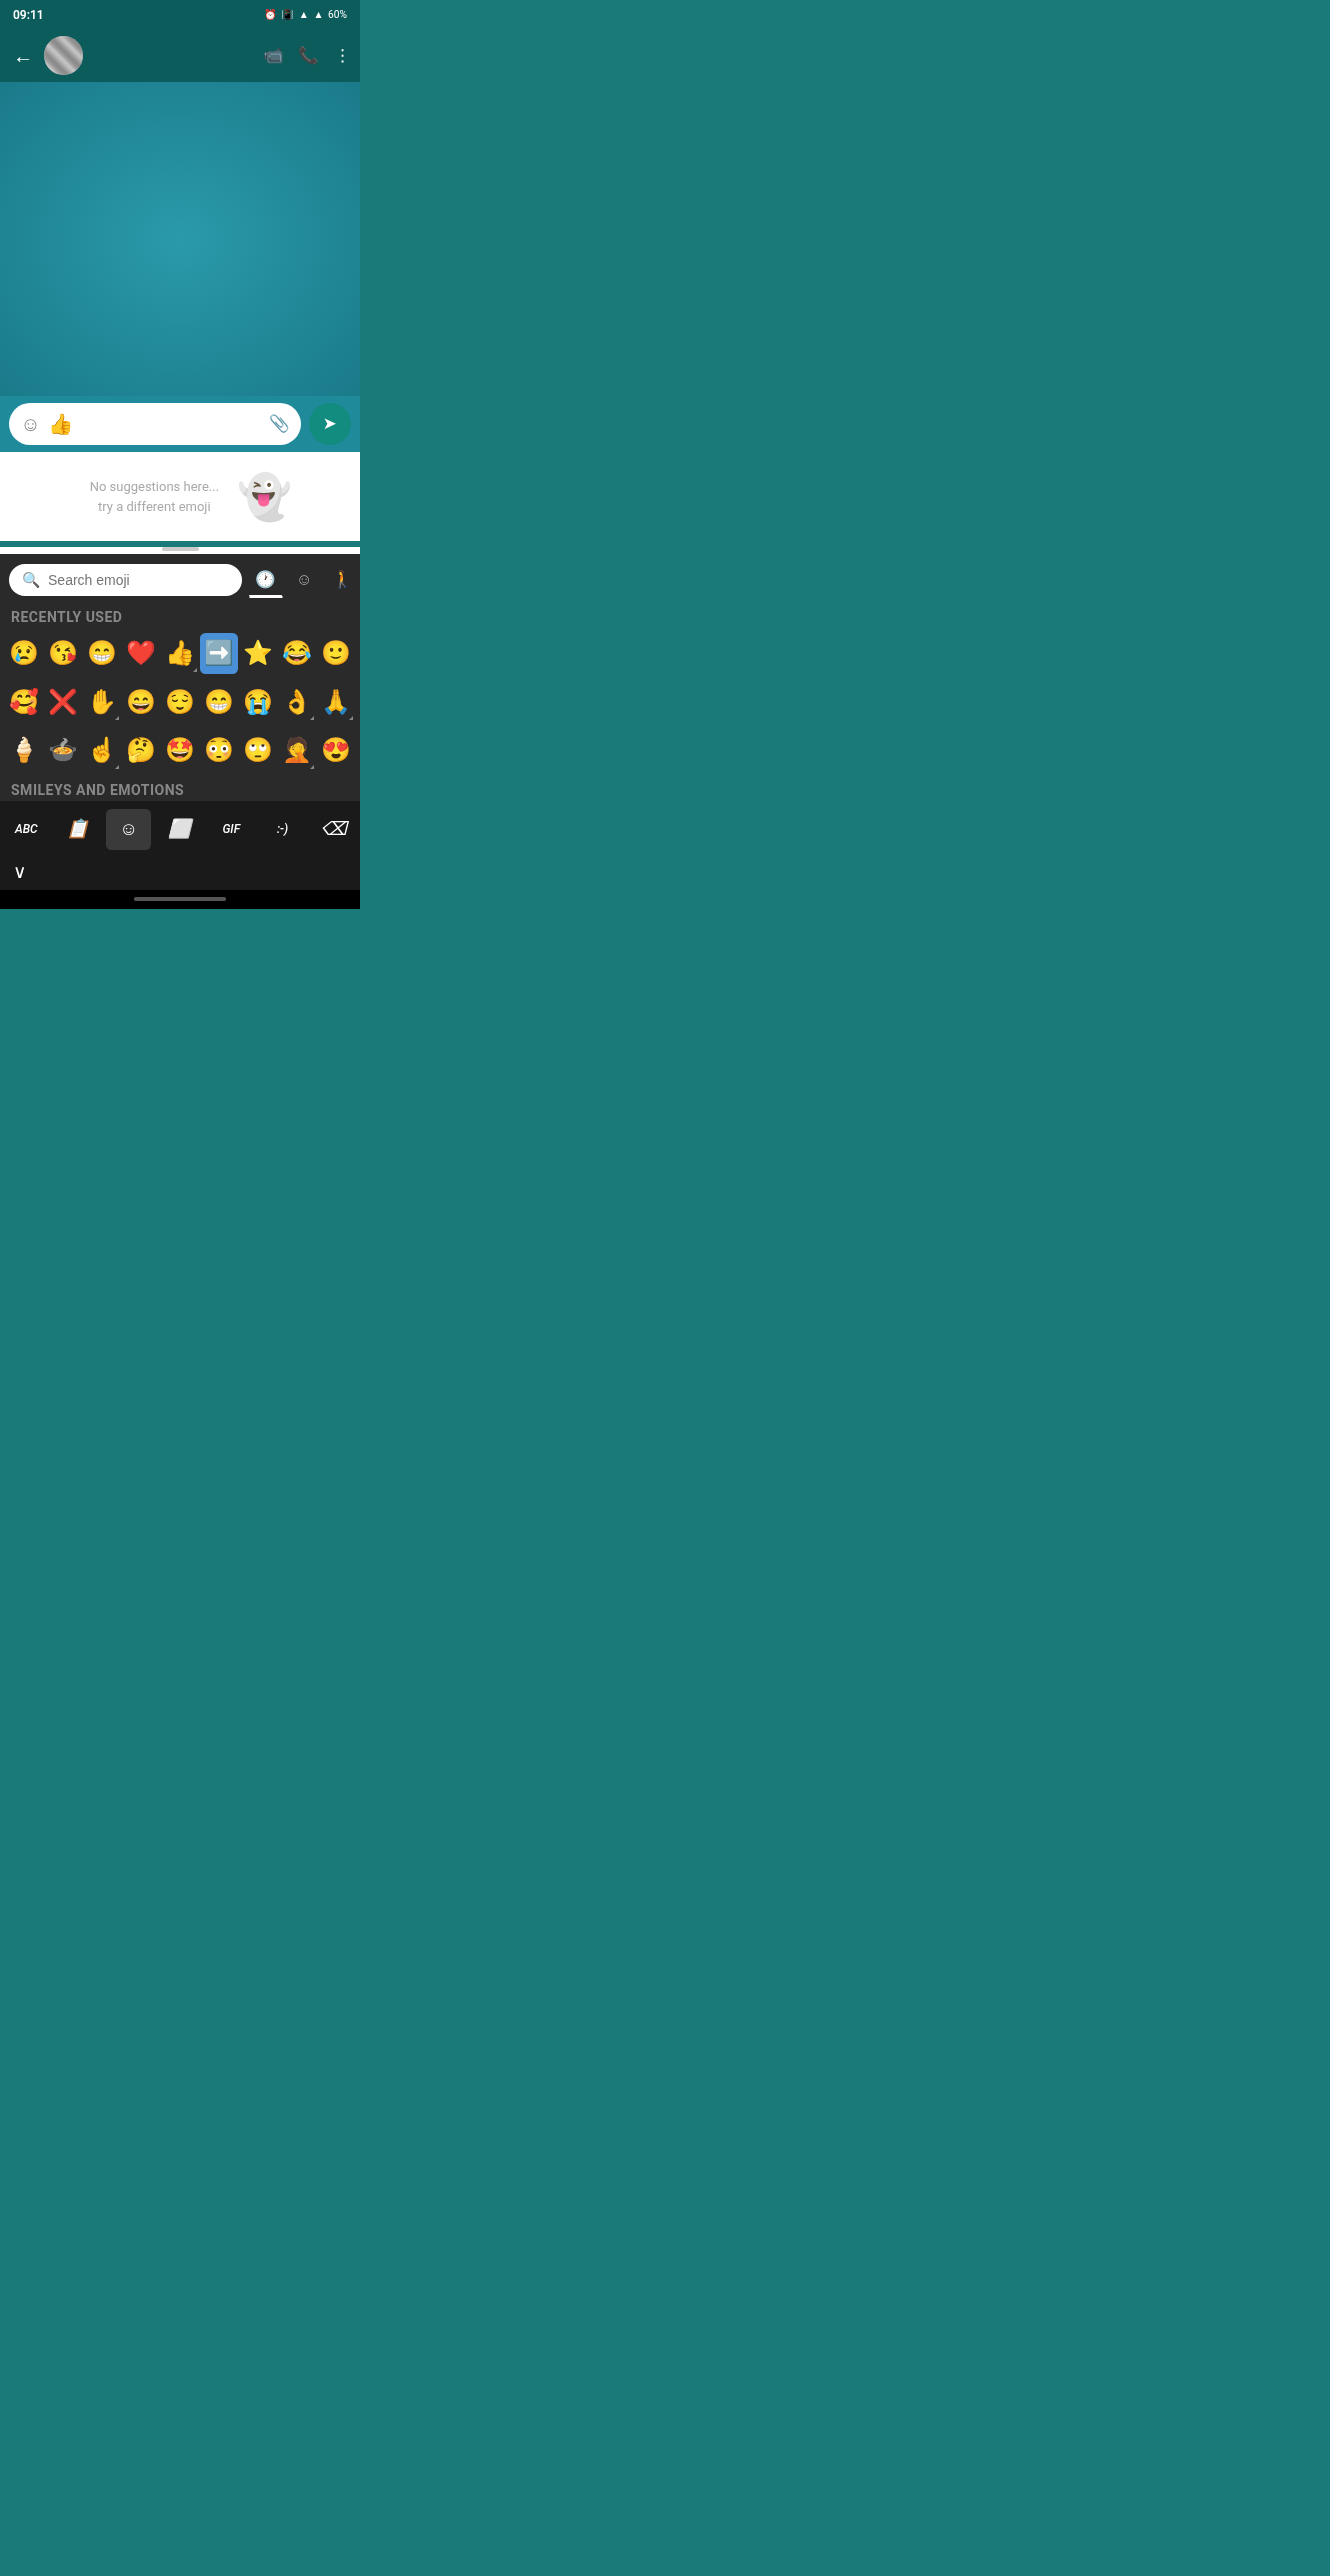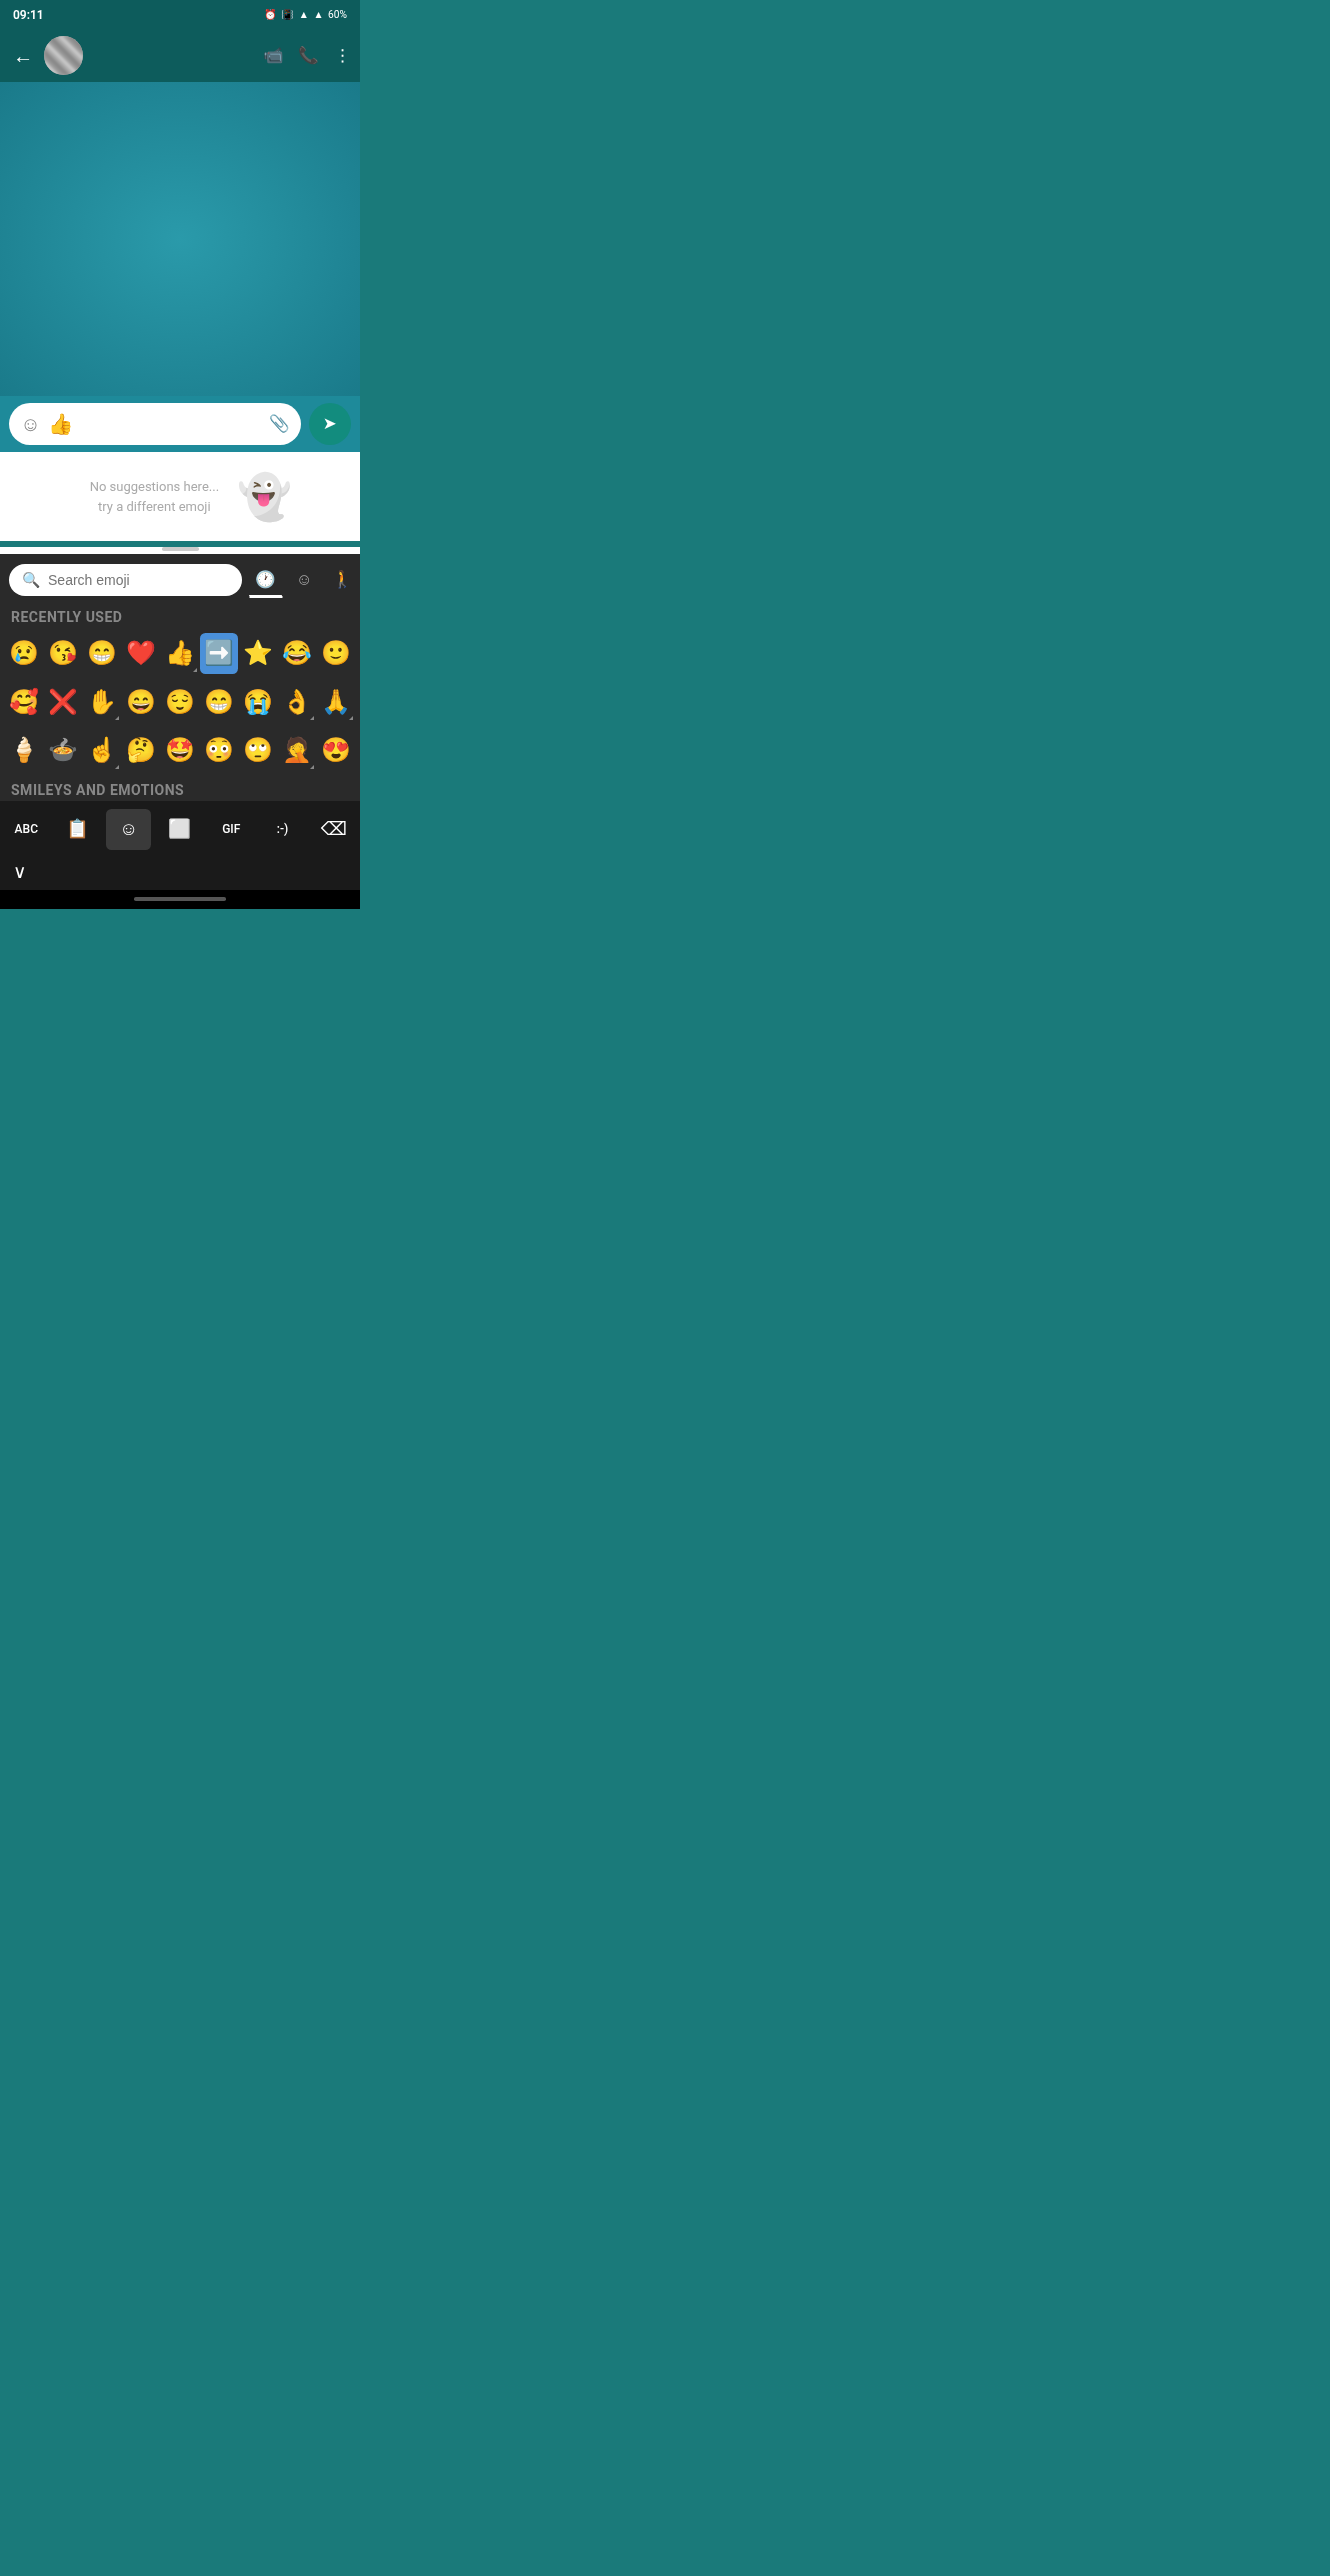--- a/index.html
+++ b/index.html
@@ -276,20 +276,21 @@
       border-bottom: 4.6px solid #888;
     }
 
     
     .keyboard-bottom-bar {
       background: #1a1a1a;
       display: flex;
       align-items: flex-start;
       padding: 7.4px 3.7px;
       gap: 6px;
+      font-style: italic;
     }
     .kb-btn {
       flex: 1;
       display: flex;
       align-items: center;
       justify-content: center;
       height: 41px;
       border-radius: 5.5px;
       cursor: pointer;
       color: white;

